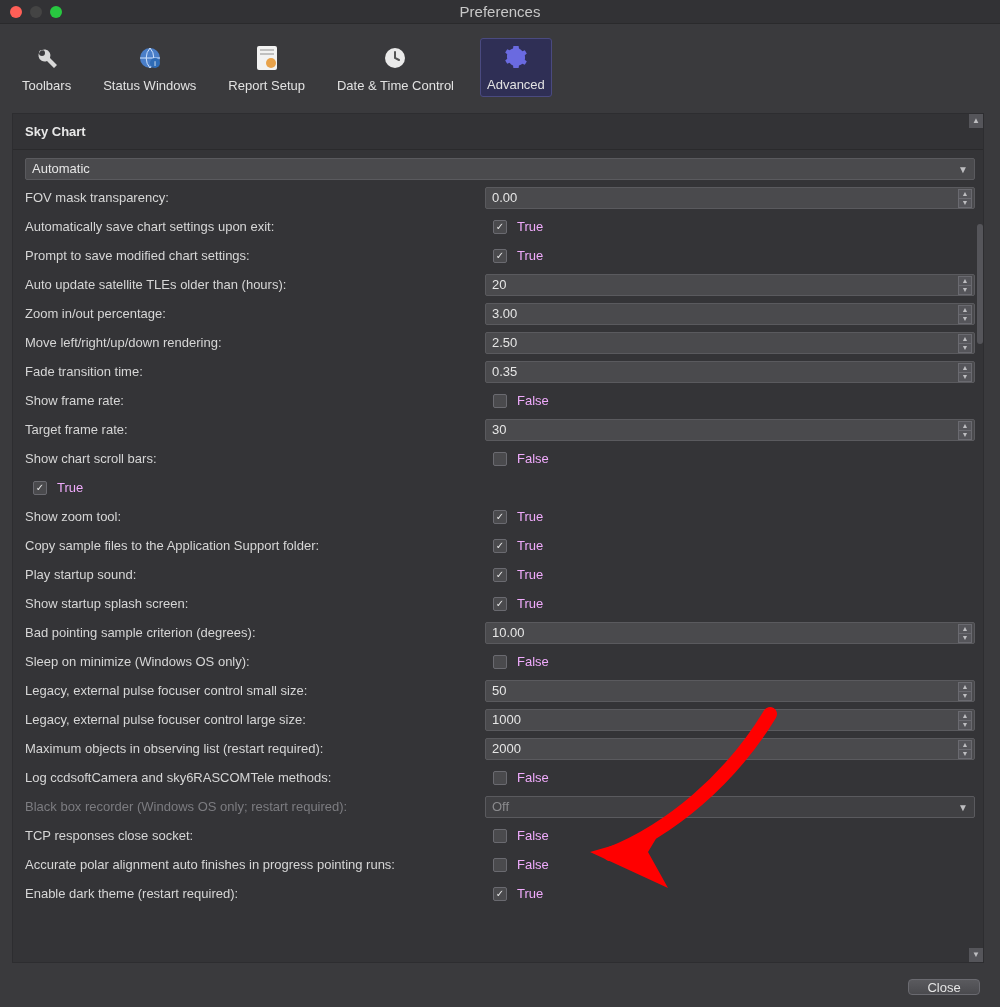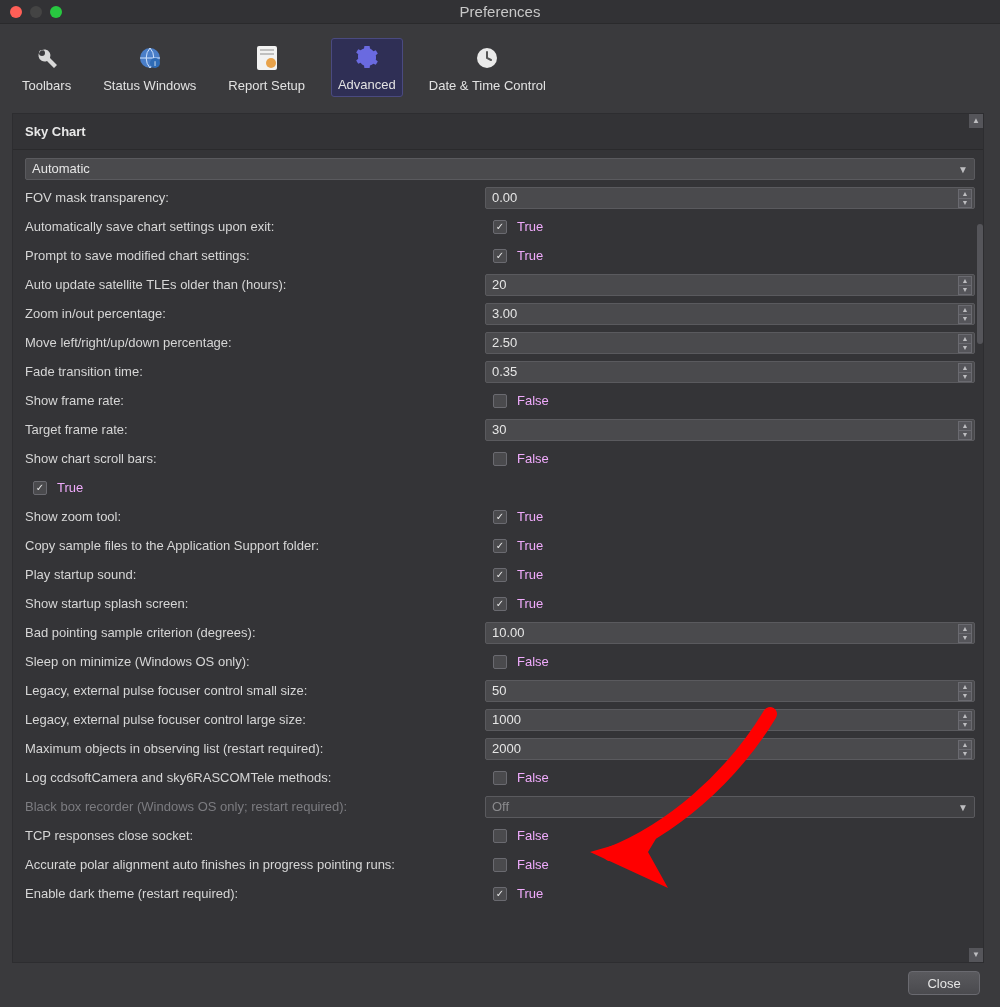--- a/index.html
+++ b/index.html
@@ -184,21 +184,21 @@
 
   
   .footer {
     position: absolute;
     right: 20px;
     bottom: 12px;
     display: flex;
   }
   .btn {
     min-width: 72px;
-    height: 24px;
+    height: 16px;
     background: linear-gradient(#5a5a5e, #4a4a4e);
     border: 1px solid #6a6a70;
     border-radius: 4px;
     color: #e6e6e6;
     display: flex;
     align-items: center;
     justify-content: center;
   }
 
   
@@ -244,37 +244,37 @@
     <div class="ticon">
       <svg width="22" height="26" viewBox="0 0 22 26">
           <rect x="1" y="1" width="20" height="24" rx="2" fill="#f2f2f2"></rect>
           <rect x="4" y="4" width="14" height="2" fill="#c0c0c0"></rect>
           <rect x="4" y="8" width="14" height="2" fill="#c0c0c0"></rect>
           <circle cx="15" cy="18" r="5" fill="#e8a24a"></circle>
         </svg>
     </div>
     <div class="tlabel">Report Setup</div>
   </div>
-  <div class="tab active">
-    <div class="ticon">
-      <svg width="24" height="24" viewBox="0 0 24 24">
-          <path fill="#6a6ae0" d="M12 8a4 4 0 104 4 4 4 0 00-4-4zm9 4a7.9 7.9 0 00-.2-1.8l2-1.6-2-3.4-2.4 1A8 8 0 0015 3.4L14.6 1h-5.2L9 3.4a8 8 0 00-3.4 1.8l-2.4-1-2 3.4 2 1.6A7.9 7.9 0 003 12a7.9 7.9 0 00.2 1.8l-2 1.6 2 3.4 2.4-1A8 8 0 009 20.6L9.4 23h5.2l.4-2.4a8 8 0 003.4-1.8l2.4 1 2-3.4-2-1.6A7.9 7.9 0 0021 12z"></path>
-        </svg>
-    </div>
-    <div class="tlabel">Advanced</div>
-  </div>
   <div class="tab">
     <div class="ticon">
       <svg width="24" height="24" viewBox="0 0 24 24">
           <circle cx="12" cy="12" r="10" fill="#eaeaea"></circle>
           <path d="M12 6v6l4 2" stroke="#555" stroke-width="2" fill="none" stroke-linecap="round"></path>
         </svg>
     </div>
     <div class="tlabel">Date &amp; Time Control</div>
   </div>
+  <div class="tab active">
+    <div class="ticon">
+      <svg width="24" height="24" viewBox="0 0 24 24">
+          <path fill="#6a6ae0" d="M12 8a4 4 0 104 4 4 4 0 00-4-4zm9 4a7.9 7.9 0 00-.2-1.8l2-1.6-2-3.4-2.4 1A8 8 0 0015 3.4L14.6 1h-5.2L9 3.4a8 8 0 00-3.4 1.8l-2.4-1-2 3.4 2 1.6A7.9 7.9 0 003 12a7.9 7.9 0 00.2 1.8l-2 1.6 2 3.4 2.4-1A8 8 0 009 20.6L9.4 23h5.2l.4-2.4a8 8 0 003.4-1.8l2.4 1 2-3.4-2-1.6A7.9 7.9 0 0021 12z"></path>
+        </svg>
+    </div>
+    <div class="tlabel">Advanced</div>
+  </div>
 </div>
 
 <div class="panel-wrap">
   <div class="scroll-up">▲</div>
   <div class="scroll-track"></div>
   <div class="scroll-down">▼</div>
 
   <div class="section-header">Sky Chart</div>
   <div class="rows" id="rows">
       <div class="row">
@@ -333,21 +333,21 @@
           <div class="num">
             <span>3.00</span>
             <div class="spin">
               <span>▲</span>
               <span>▼</span>
             </div>
           </div>
         </div>
       </div>
       <div class="row">
-        <div class="lbl">Move left/right/up/down percentage:</div>
+        <div class="lbl">Move left/right/up/down rendering:</div>
         <div class="ctrl">
           <div class="num">
             <span>2.50</span>
             <div class="spin">
               <span>▲</span>
               <span>▼</span>
             </div>
           </div>
         </div>
       </div>

